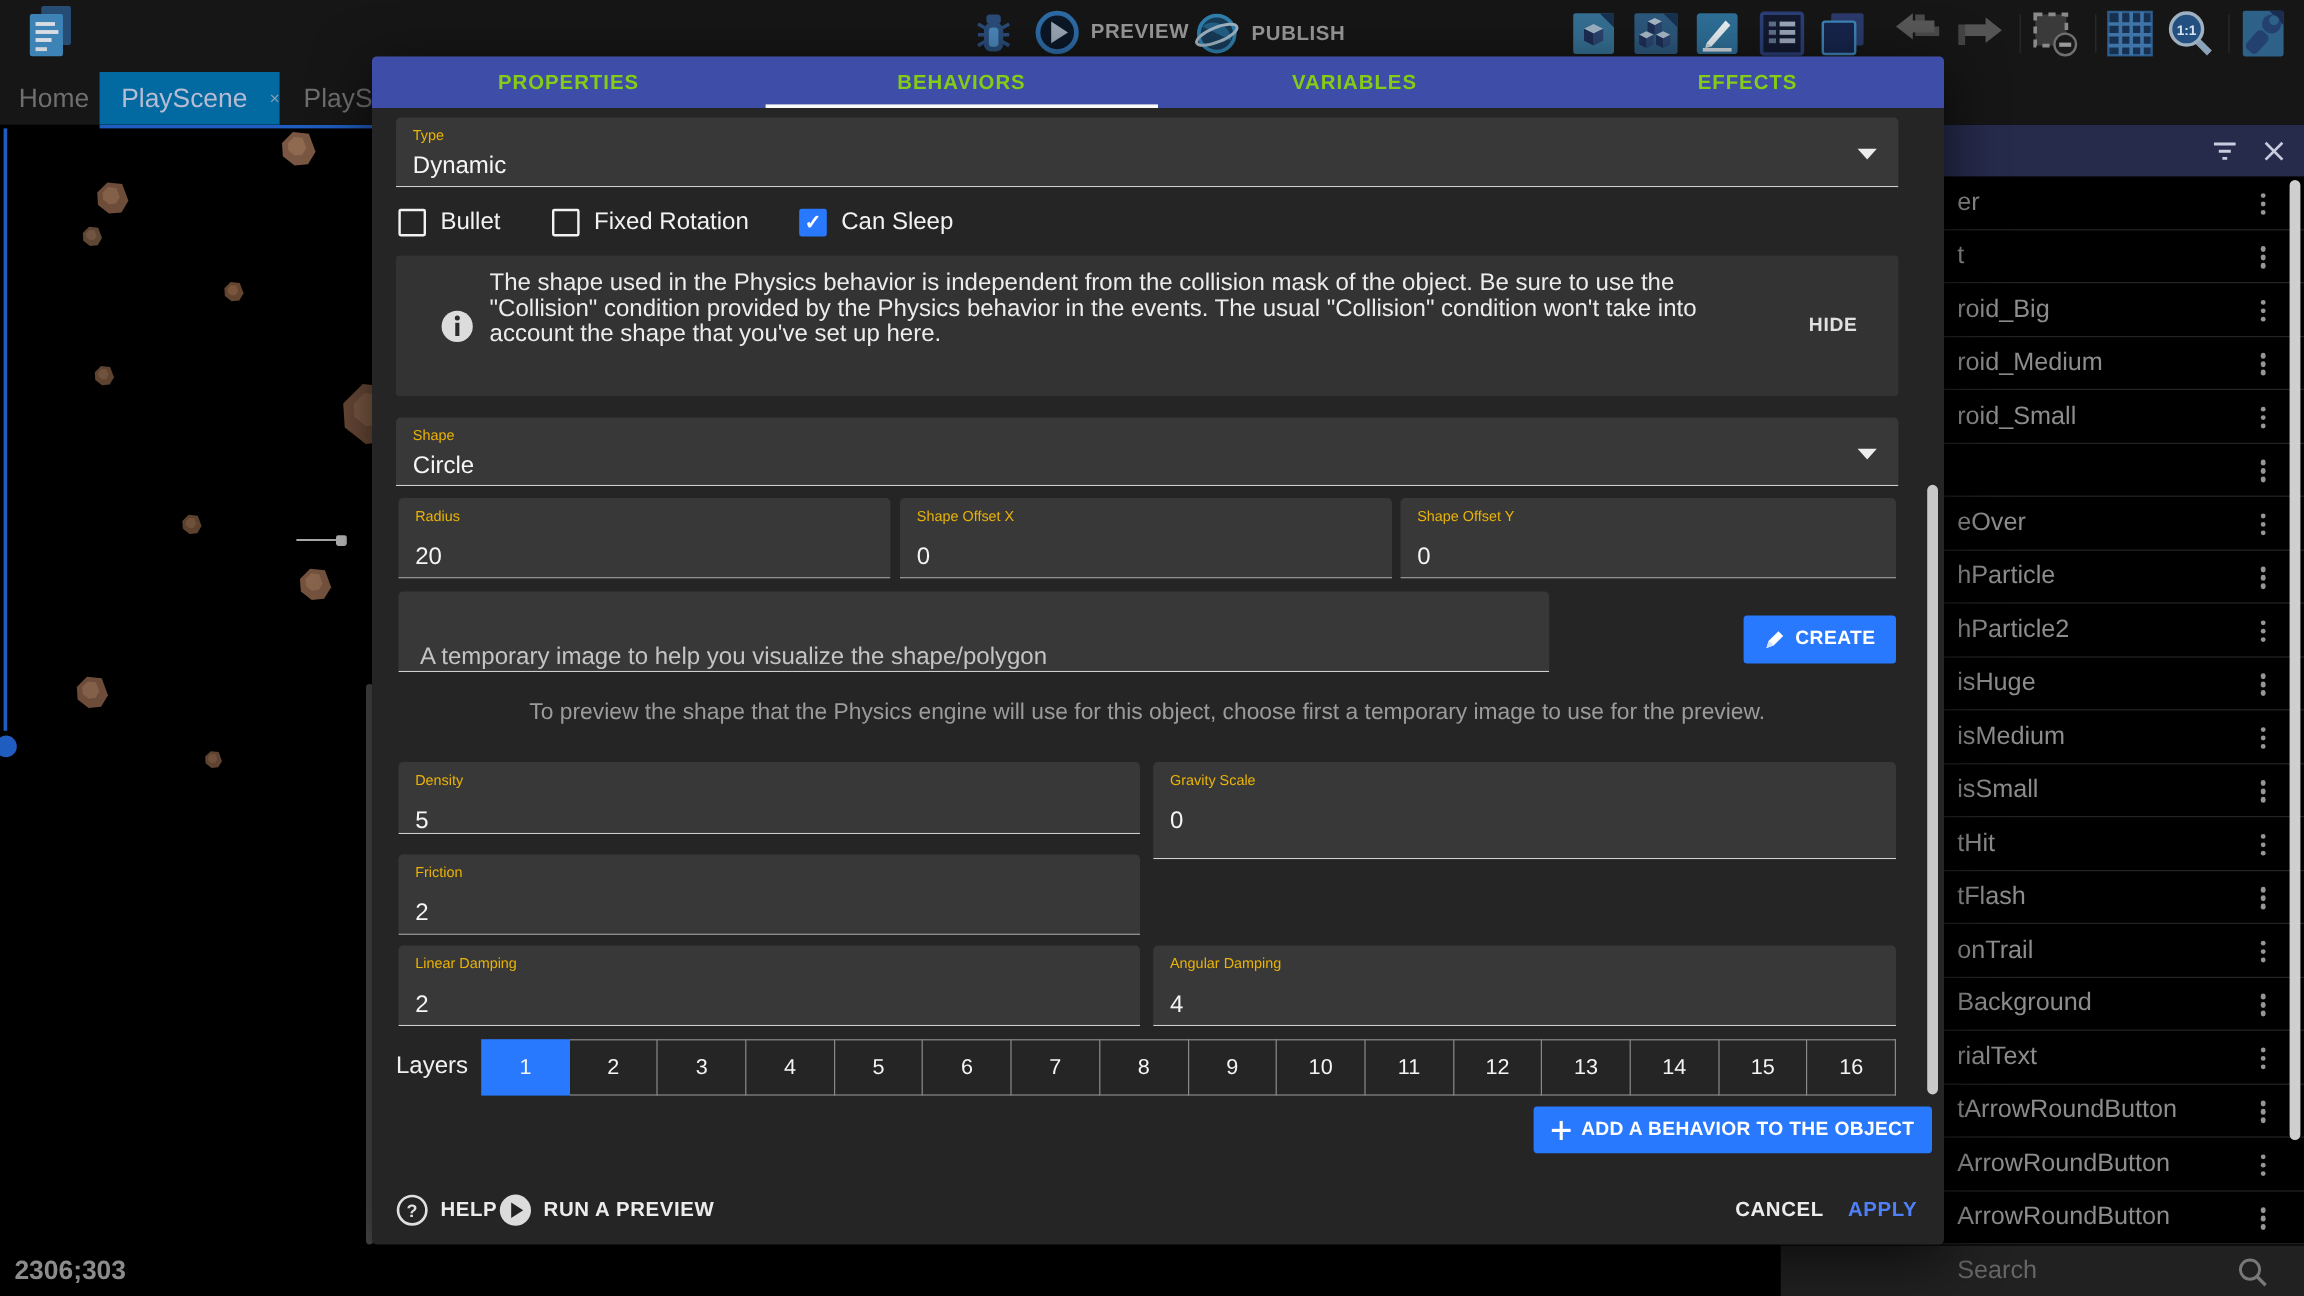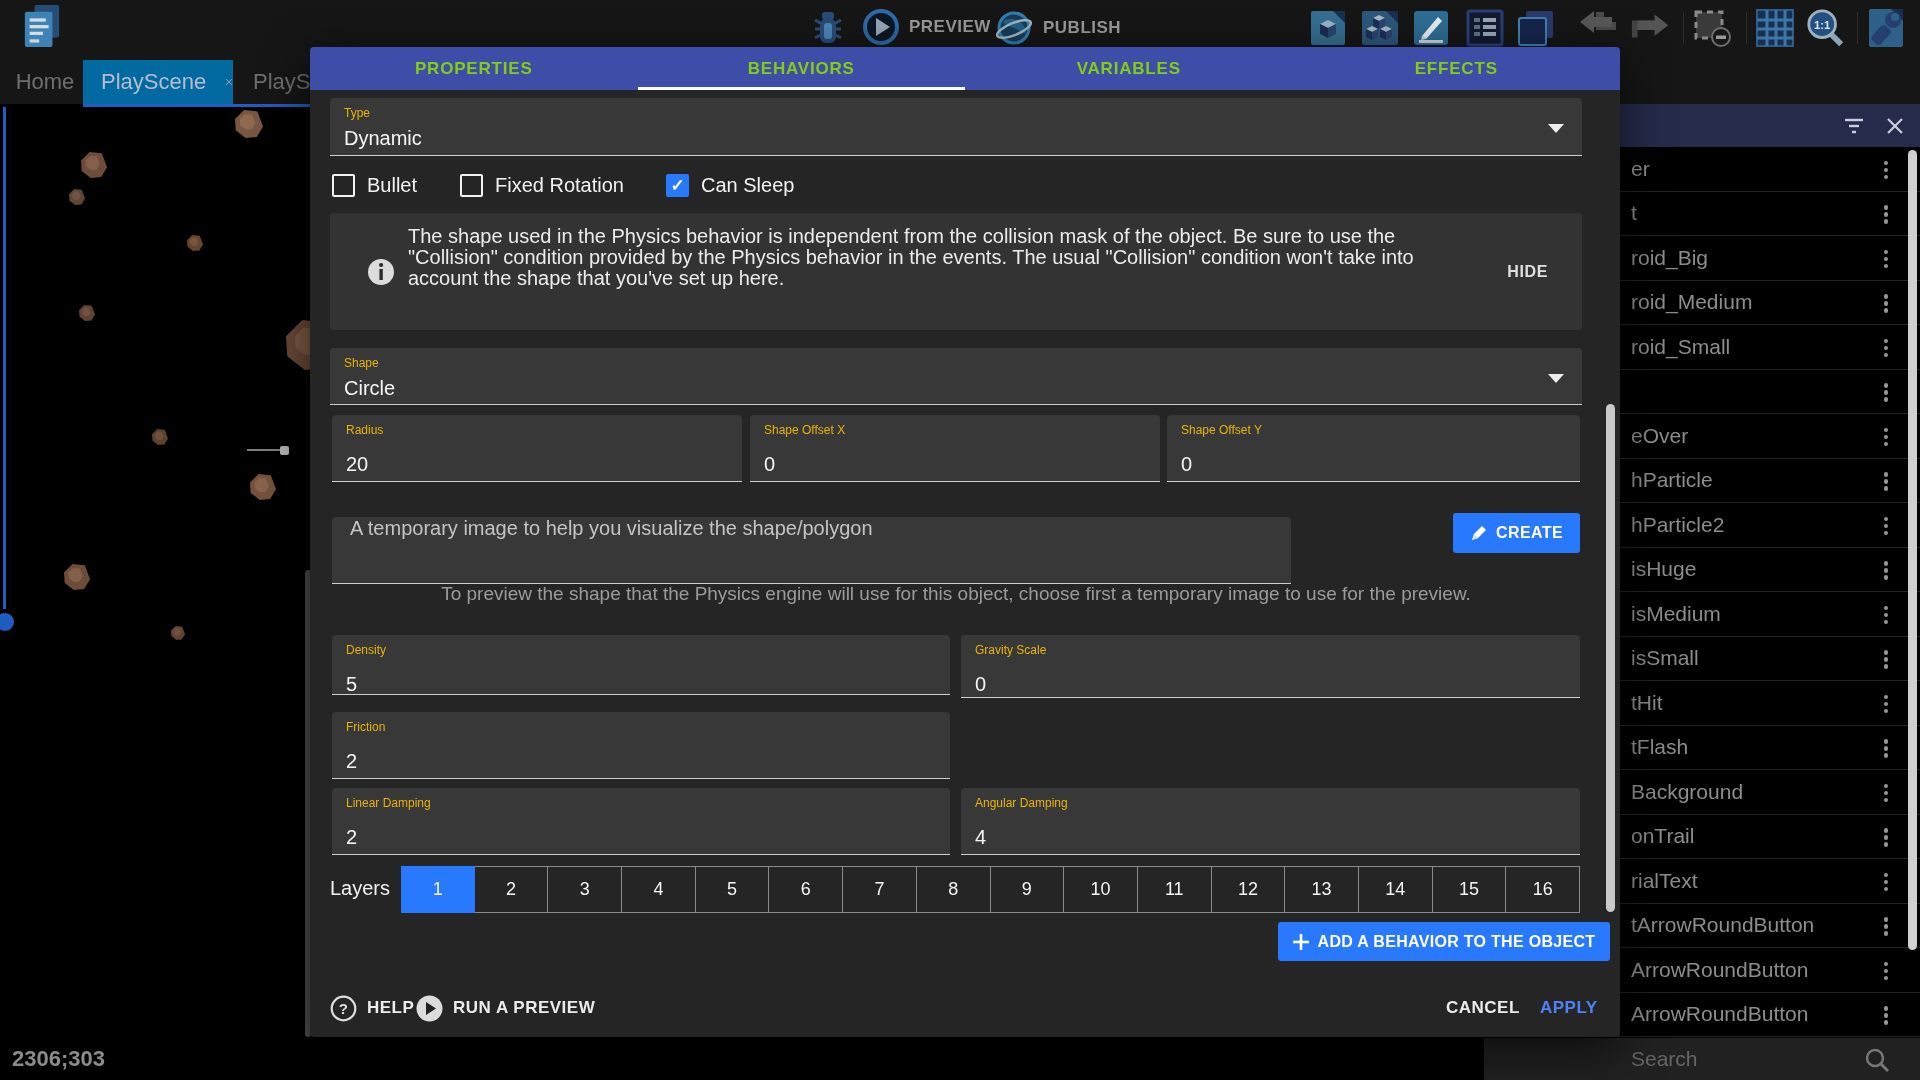--- a/index.html
+++ b/index.html
@@ -59,21 +59,21 @@
             display:flex;align-items:center;justify-content:center;color:#fff;font-size:17px;font-weight:700;}
   .cbx.checked .box{background:var(--accent);border-color:var(--accent);}
   .cbx.checked .box::after{content:"✓";}
   .cbl{font-size:20px;color:#f2f2f2;}
 
   #info-box{position:absolute;left:20px;top:166px;width:1252px;height:117px;background:#333;border-radius:3px;}
   #info-text{position:absolute;left:78px;top:13px;width:1078px;font-size:20px;line-height:21px;color:#ececec;}
   #hide-btn{position:absolute;right:34px;top:50px;font-size:16px;font-weight:600;color:#e0e0e0;letter-spacing:.6px;cursor:pointer;}
 
   #temp-input{position:absolute;left:22px;top:446px;width:959px;height:67px;background:#383838;border-radius:4px 4px 0 0;
-              border-bottom:1px solid #cfcfcf;box-sizing:border-box;display:flex;align-items:flex-start;cursor:text;margin-top:24px;}
+              border-bottom:1px solid #cfcfcf;box-sizing:border-box;display:flex;align-items:flex-end;cursor:text;}
   #temp-input .ph{margin-left:18px;font-size:20px;color:#c4c4c4;}
   .blue-btn{background:var(--accent);color:#fff;border:none;border-radius:3px;font-weight:700;
             font-family:"Liberation Sans",sans-serif;display:flex;align-items:center;justify-content:center;gap:9px;cursor:pointer;}
   #create-btn{position:absolute;left:1143px;top:466px;width:127px;height:40px;font-size:16px;letter-spacing:.4px;}
   #hint{position:absolute;left:22px;top:536px;width:1248px;text-align:center;font-size:19px;color:#9b9b9b;}
 
   #layers-row{position:absolute;left:0;top:819px;width:100%;height:47px;}
   #layers-label{position:absolute;left:20px;top:11px;font-size:20px;color:#f0f0f0;}
   #layer-btns{position:absolute;left:91px;top:0;height:47px;display:flex;}
   .layer-btn{width:73.7px;height:47px;box-sizing:border-box;background:transparent;color:#f5f5f5;font-size:18px;
@@ -443,30 +443,30 @@
         <div class="obj-row">
           <span class="obj-name">tFlash</span>
           <span class="kebab">
             <i></i>
             <i></i>
             <i></i>
           </span>
         </div>
 
         <div class="obj-row">
+          <span class="obj-name">onTrail</span>
+          <span class="kebab">
+            <i></i>
+            <i></i>
+            <i></i>
+          </span>
+        </div>
+
+        <div class="obj-row">
           <span class="obj-name">Background</span>
-          <span class="kebab">
-            <i></i>
-            <i></i>
-            <i></i>
-          </span>
-        </div>
-
-        <div class="obj-row">
-          <span class="obj-name">onTrail</span>
           <span class="kebab">
             <i></i>
             <i></i>
             <i></i>
           </span>
         </div>
 
         <div class="obj-row">
           <span class="obj-name">rialText</span>
           <span class="kebab">
@@ -588,21 +588,21 @@
         <path d="M2 15 L4 9 L8 13 Z" fill="#cfe0ff"></path>
       </svg>
       <span>CREATE</span>
     </button>
     <div id="hint">To preview the shape that the Physics engine will use for this object, choose first a temporary image to use for the preview.</div>
 
     <div class="field" style="left:22px;top:588px;width:618px;height:60px">
       <div class="f-lbl">Density</div>
       <div class="f-val" style="top:38px">5</div>
     </div>
-    <div class="field" style="left:651px;top:588px;width:619px;height:63px">
+    <div class="field" style="left:651px;top:588px;width:619px;height:81px">
       <div class="f-lbl">Gravity Scale</div>
       <div class="f-val" style="top:38px">0</div>
     </div>
 
     <div class="field" style="left:22px;top:665px;width:618px;height:67px">
       <div class="f-lbl">Friction</div>
       <div class="f-val" style="top:38px">2</div>
     </div>
 
     <div class="field" style="left:22px;top:741px;width:618px;height:67px">

